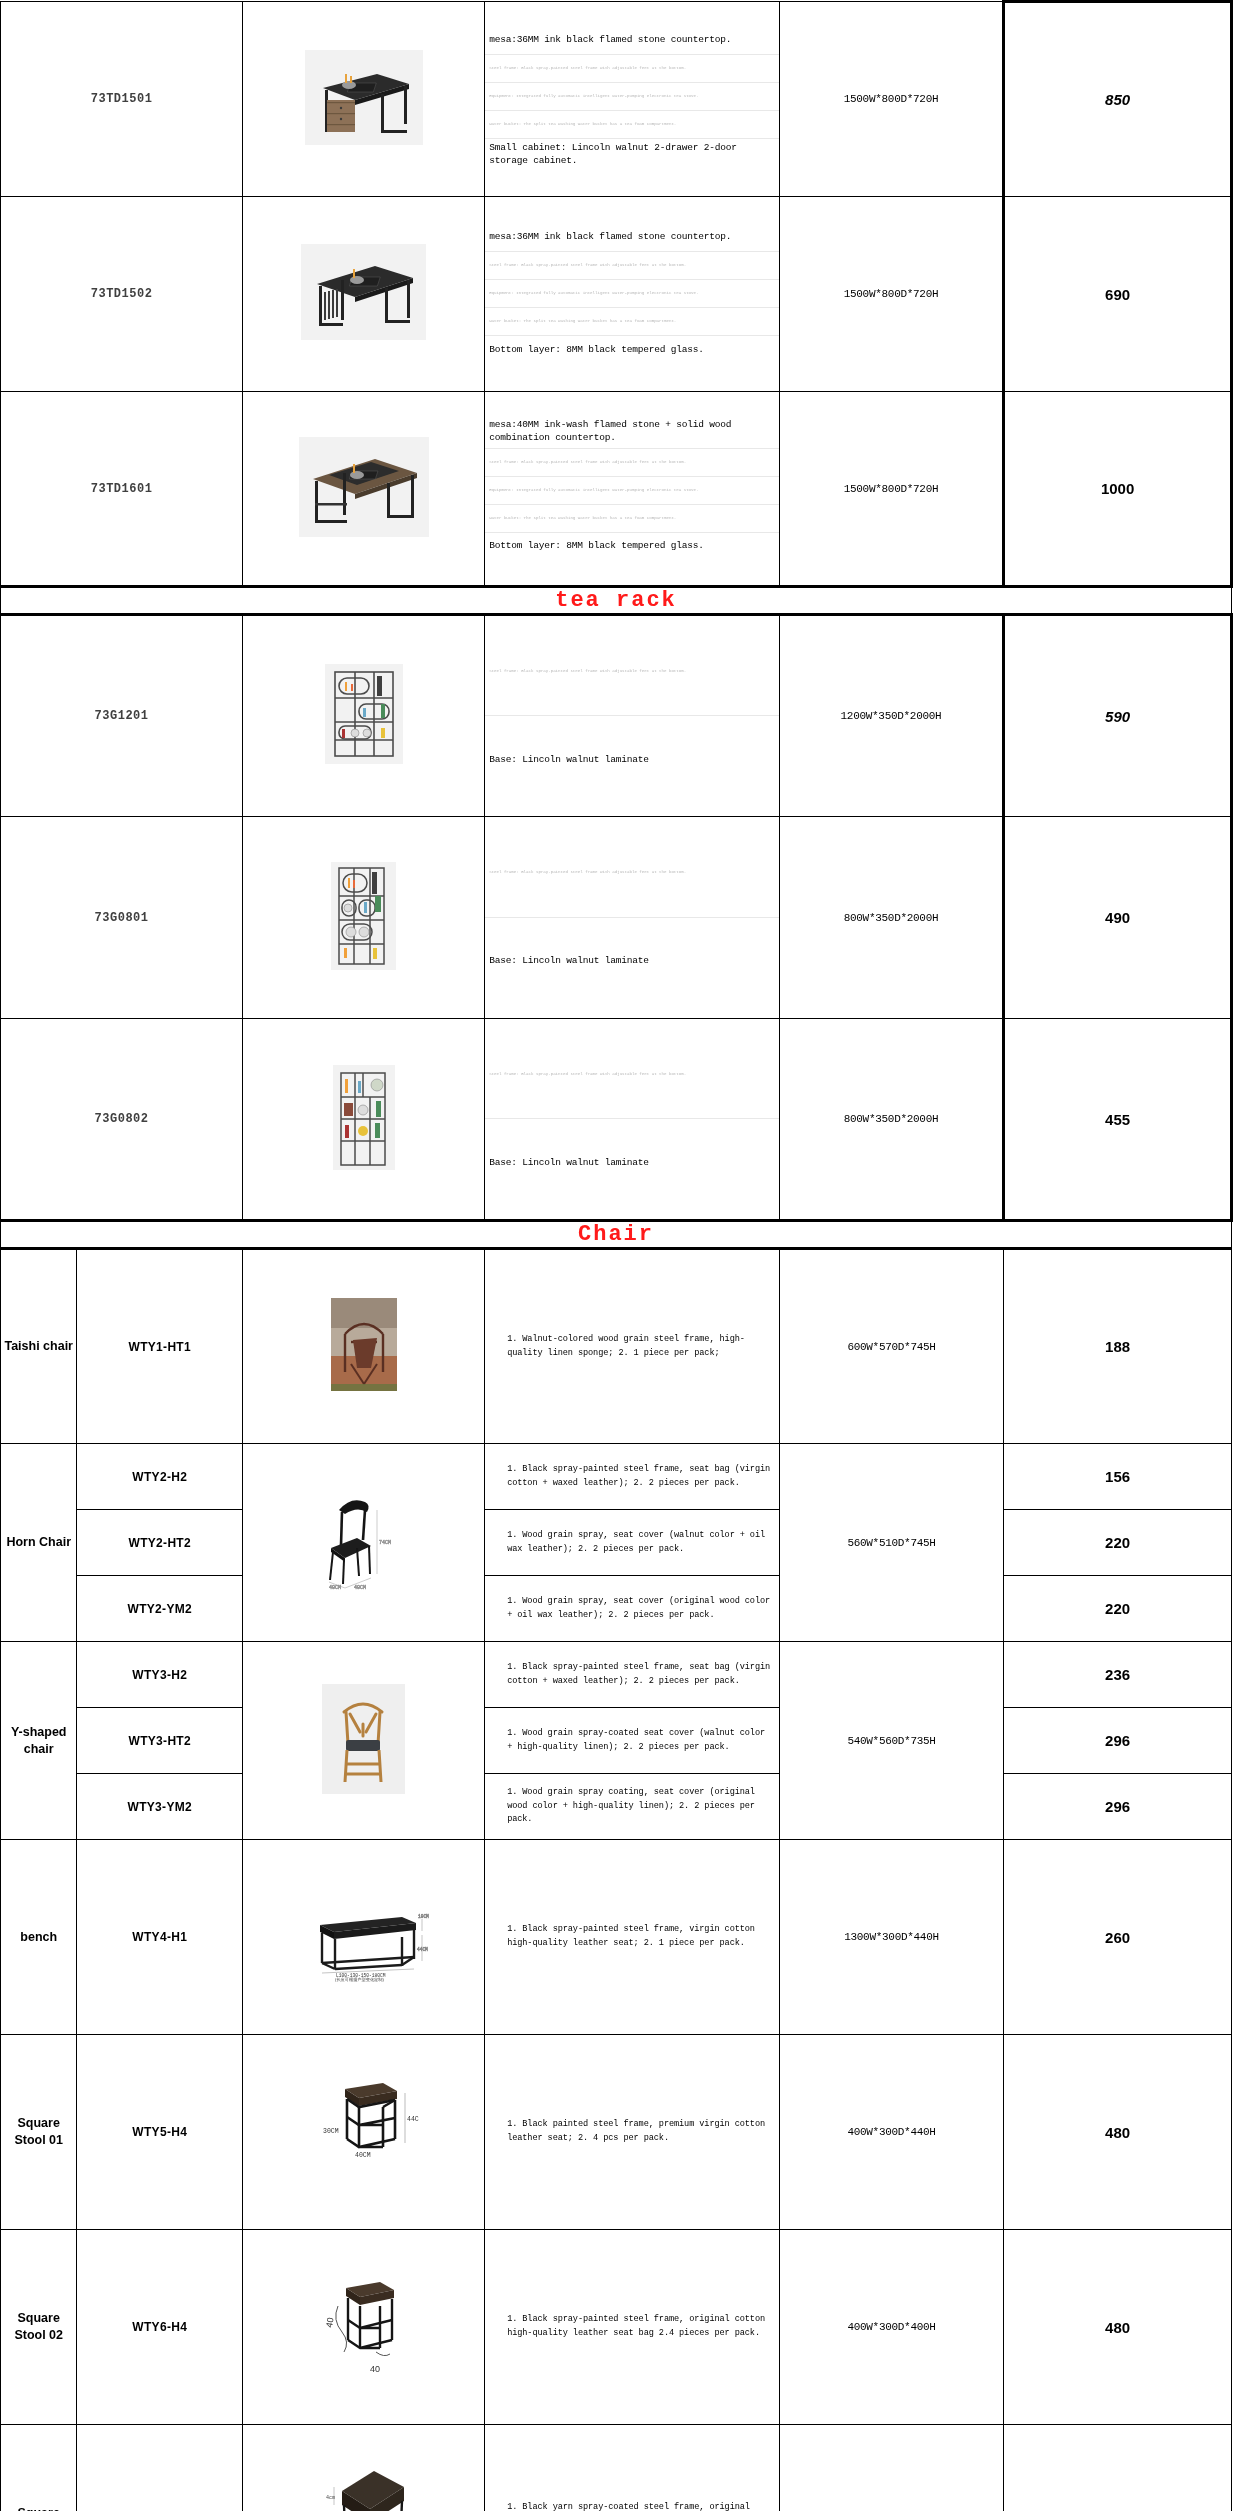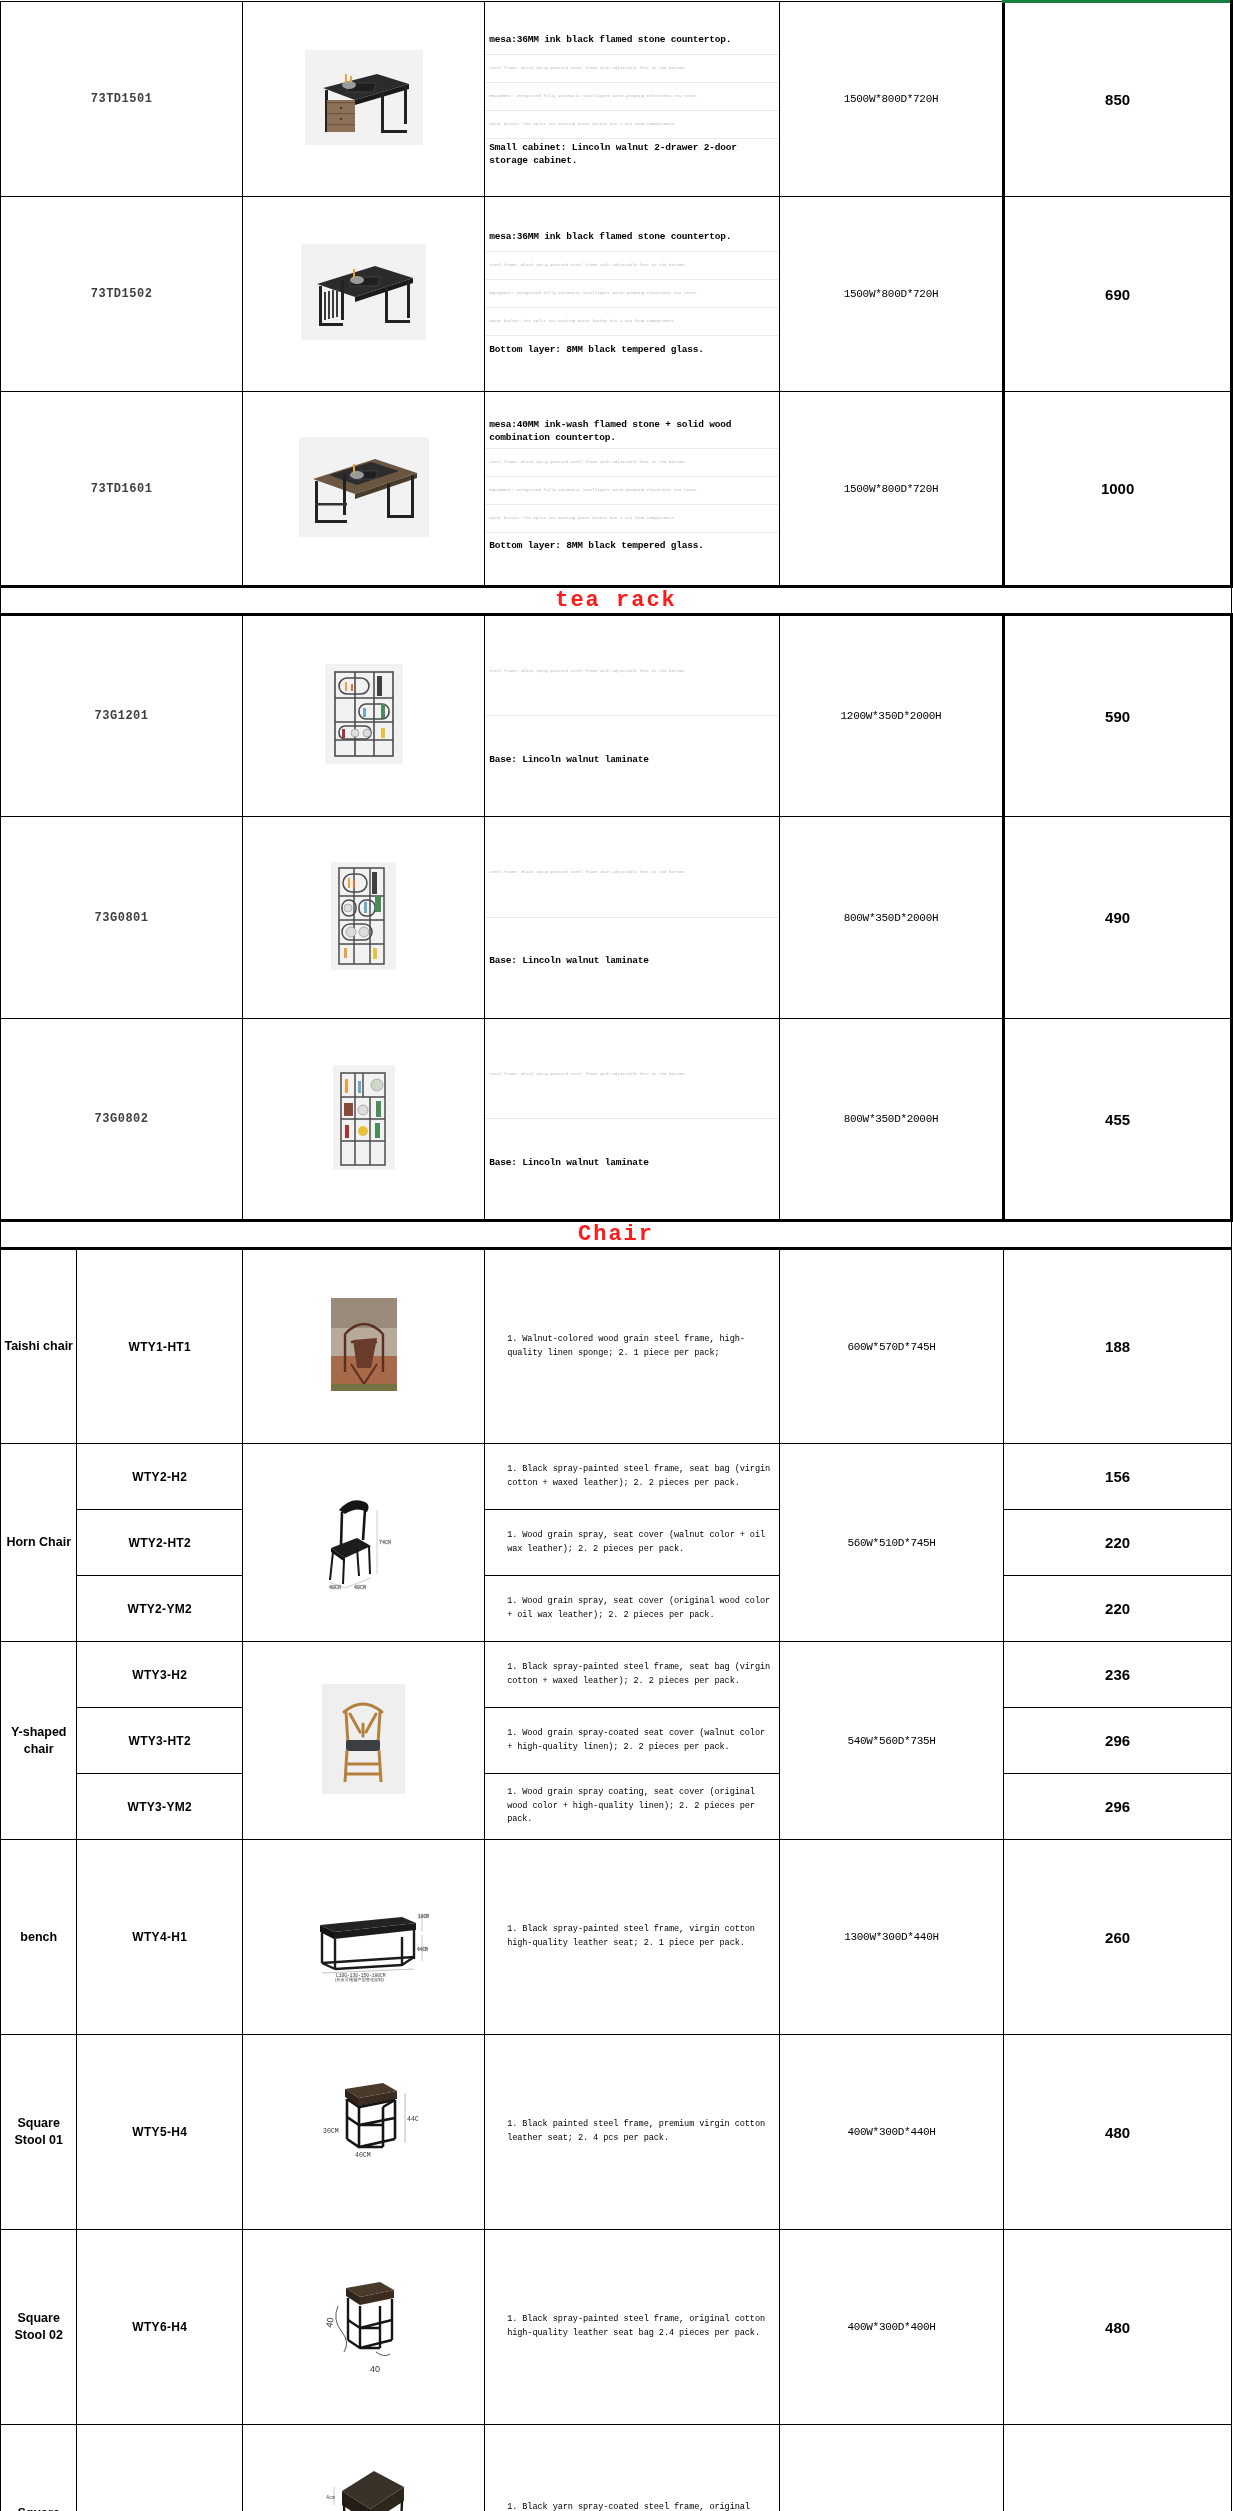--- a/index.html
+++ b/index.html
@@ -68,21 +68,21 @@
   .price-cell {
     font-family: "Liberation Sans", sans-serif;
     font-weight: bold;
     font-size: 15px;
     text-align: center;
   }
   .price-cell.boxed {
     border-left: 3px solid #000;
     border-right: 3px solid #000;
   }
-  .price-cell.boxed-top { border-top: 3px solid #15803d; }
+  .price-cell.boxed-top { border-top: 3px solid #000000; font-style: italic; }
   .price-cell.boxed-bot { border-bottom: 3px solid #000; }
 
   .img-cell { text-align: center; padding: 4px 0; }
   .thumb {
     display: inline-block;
     background: #f2f2f2;
     position: relative;
     overflow: hidden;
   }
   .thumb svg { display: block; }
@@ -92,21 +92,21 @@
   .desc-stack .line {
     border-bottom: 1px solid #e8e8e8;
     padding: 3px 4px;
     box-sizing: border-box;
   }
   .desc-stack .line:last-child { border-bottom: none; }
   .desc-strong {
     font-family: "Liberation Mono", monospace;
     font-size: 9.5px;
     color: #000;
-    font-weight: bold;
+    font-weight: normal;
     line-height: 1.35;
     letter-spacing: -0.2px;
   }
   .desc-faint {
     font-family: "Liberation Mono", monospace;
     font-size: 4.2px;
     color: #b8b8b8;
     line-height: 1.3;
     letter-spacing: -0.05px;
     white-space: nowrap;

